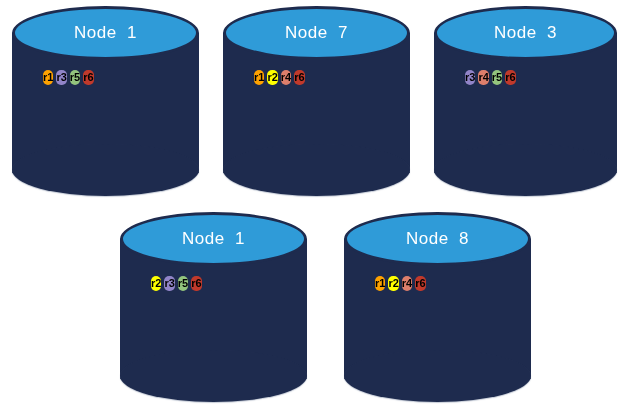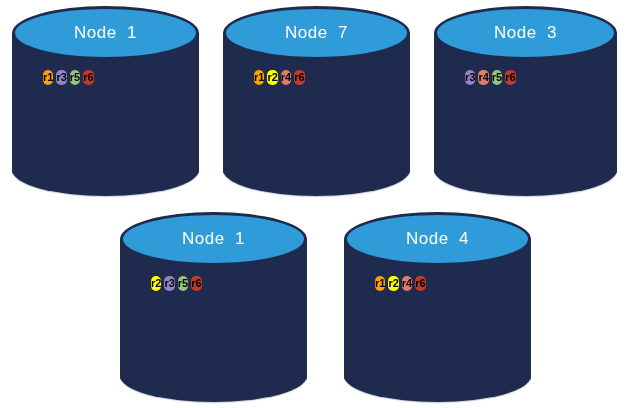--- a/index.html
+++ b/index.html
@@ -138,21 +138,21 @@
       <div class="bar" style="background: rgb(145, 132, 200);">r3</div>
       <div class="bar" style="background: rgb(147, 196, 125);">r5</div>
       <div class="bar" style="background: rgb(192, 57, 43);">r6</div>
     </div>
   </div>
 
   <div class="cylinder" style="left:344px; top:212px;">
     <div class="cyl-mid"></div>
     <div class="cyl-bottom"></div>
     <div class="cyl-top">
-      <span class="node-title">Node  4</span>
+      <span class="node-title">Node  8</span>
     </div>
     <div class="bars">
       <div class="bar" style="background: rgb(255, 162, 0);">r1</div>
       <div class="bar" style="background: rgb(255, 255, 0);">r2</div>
       <div class="bar" style="background: rgb(221, 126, 107);">r4</div>
       <div class="bar" style="background: rgb(192, 57, 43);">r6</div>
     </div>
   </div>
 
 </div>

